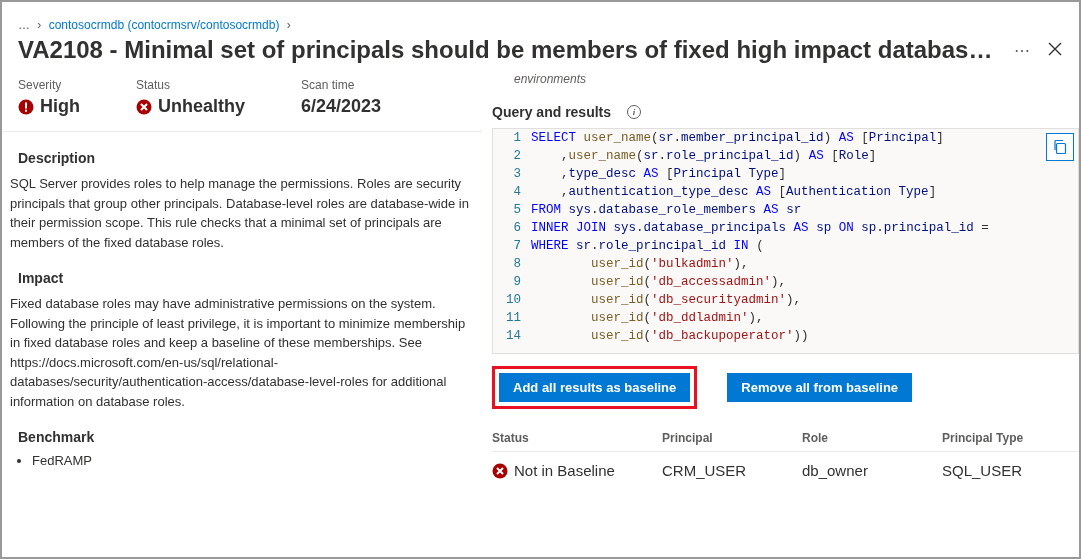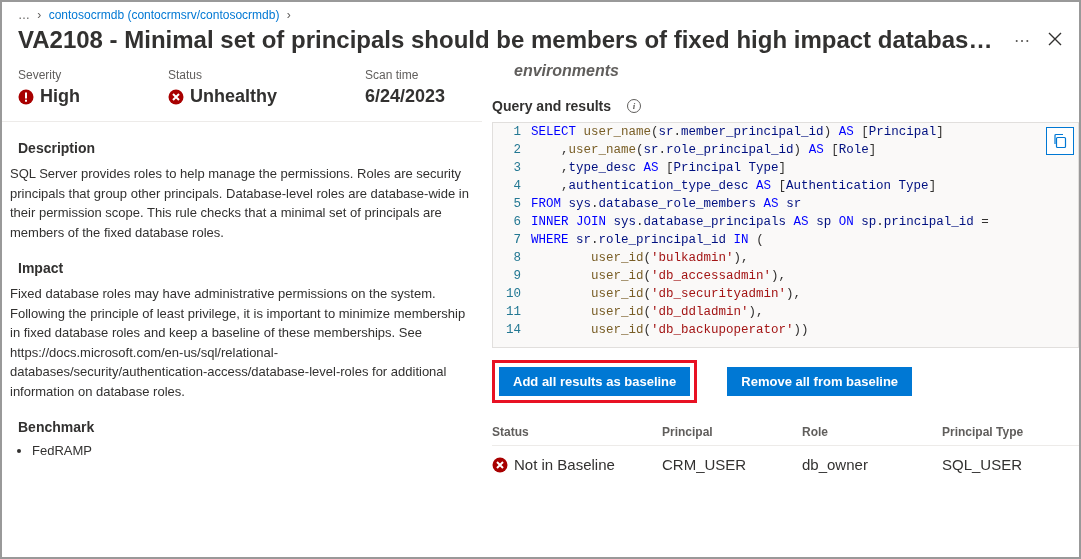--- a/index.html
+++ b/index.html
@@ -1,41 +1,41 @@
 <!DOCTYPE html>
 <html><head>
 <meta charset="utf-8">
 <style>
 * { box-sizing: border-box; margin: 0; padding: 0; }
 body { font-family: "Segoe UI", Arial, sans-serif; font-size: 13px; color: #323130; width: 1081px; height: 559px; overflow: hidden; background: #fff; position: relative; border: 2px solid #999; }
-.breadcrumbs { padding: 6px 16px 2px 16px; font-size: 12px; color: #605e5c; }
+.breadcrumbs { padding: 16px 16px 2px 16px; font-size: 12px; color: #605e5c; }
 .breadcrumbs a { color: #0078d4; text-decoration: none; }
 .breadcrumbs .sep { color: #605e5c; margin: 0 4px; }
 .header-row { display: flex; align-items: center; padding: 2px 16px 8px 16px; }
 .page-title { font-size: 24px; font-weight: 600; color: #323130; flex: 1; white-space: nowrap; overflow: hidden; text-overflow: ellipsis; }
 .header-actions { display: flex; align-items: center; gap: 16px; margin-left: 12px; }
 .ellipsis-icon { font-size: 16px; color: #605e5c; letter-spacing: 1px; }
 .close-x svg { width: 16px; height: 16px; }
 
 .body-wrap { display: flex; }
 .left-pane { width: 480px; border-right: 0; padding: 0 0 0 0; }
 .right-pane { flex: 1; position: relative; padding-left: 10px; }
 
-.summary-bar { display: flex; border-bottom: 1px solid #edebe9; padding: 6px 16px 14px 16px; gap: 88px; }
+.summary-bar { display: flex; border-bottom: 1px solid #edebe9; padding: 6px 16px 14px 16px; gap: 56px; }
 .summary-item .lbl { font-size: 12px; color: #605e5c; margin-bottom: 4px; }
 .summary-item .val { font-size: 18px; font-weight: 600; color: #323130; display: flex; align-items: center; gap: 6px; }
 .sev-icon { width: 16px; height: 16px; display: inline-block; }
 .sev-icon svg, .status-icon svg { width: 16px; height: 16px; display: block; }
 
 .section-h { font-size: 14px; font-weight: 600; margin: 18px 16px 8px 16px; }
 .section-p { font-size: 13px; line-height: 1.5; margin: 0 8px; color: #323130; }
 .bench-list { margin: 6px 16px 0 30px; font-size: 13px; }
 .bench-list li { margin-bottom: 2px; }
 
-.env-note { font-style: italic; font-size: 16px; color: #605e5c; padding: 0 0 8px 22px; font-weight: bold; }
+.env-note { font-style: italic; font-size: 12px; color: #605e5c; padding: 0 0 8px 22px; }
 
 .qr-head { font-size: 14px; font-weight: 600; padding: 10px 0 8px 0; display: flex; align-items: center; gap: 16px; }
 .info-circle { width: 14px; height: 14px; border: 1px solid #605e5c; border-radius: 50%; display: inline-flex; align-items: center; justify-content: center; font-size: 9px; color: #605e5c; font-style: italic; font-family: serif; }
 
 .code-wrap { position: relative; border: 1px solid #e1dfdd; background: #faf9f8; height: 226px; overflow: hidden; }
 .code-lines { font-family: Consolas, "Courier New", monospace; font-size: 12.5px; line-height: 18px; }
 .code-lines .row { display: flex; white-space: pre; }
 .code-lines .ln { width: 38px; text-align: right; padding-right: 10px; color: #237893; user-select: none; flex-shrink: 0; }
 .code-lines .tx { flex: 1; overflow: hidden; padding-top: 0; }
 .kw { color: #0000ff; }

